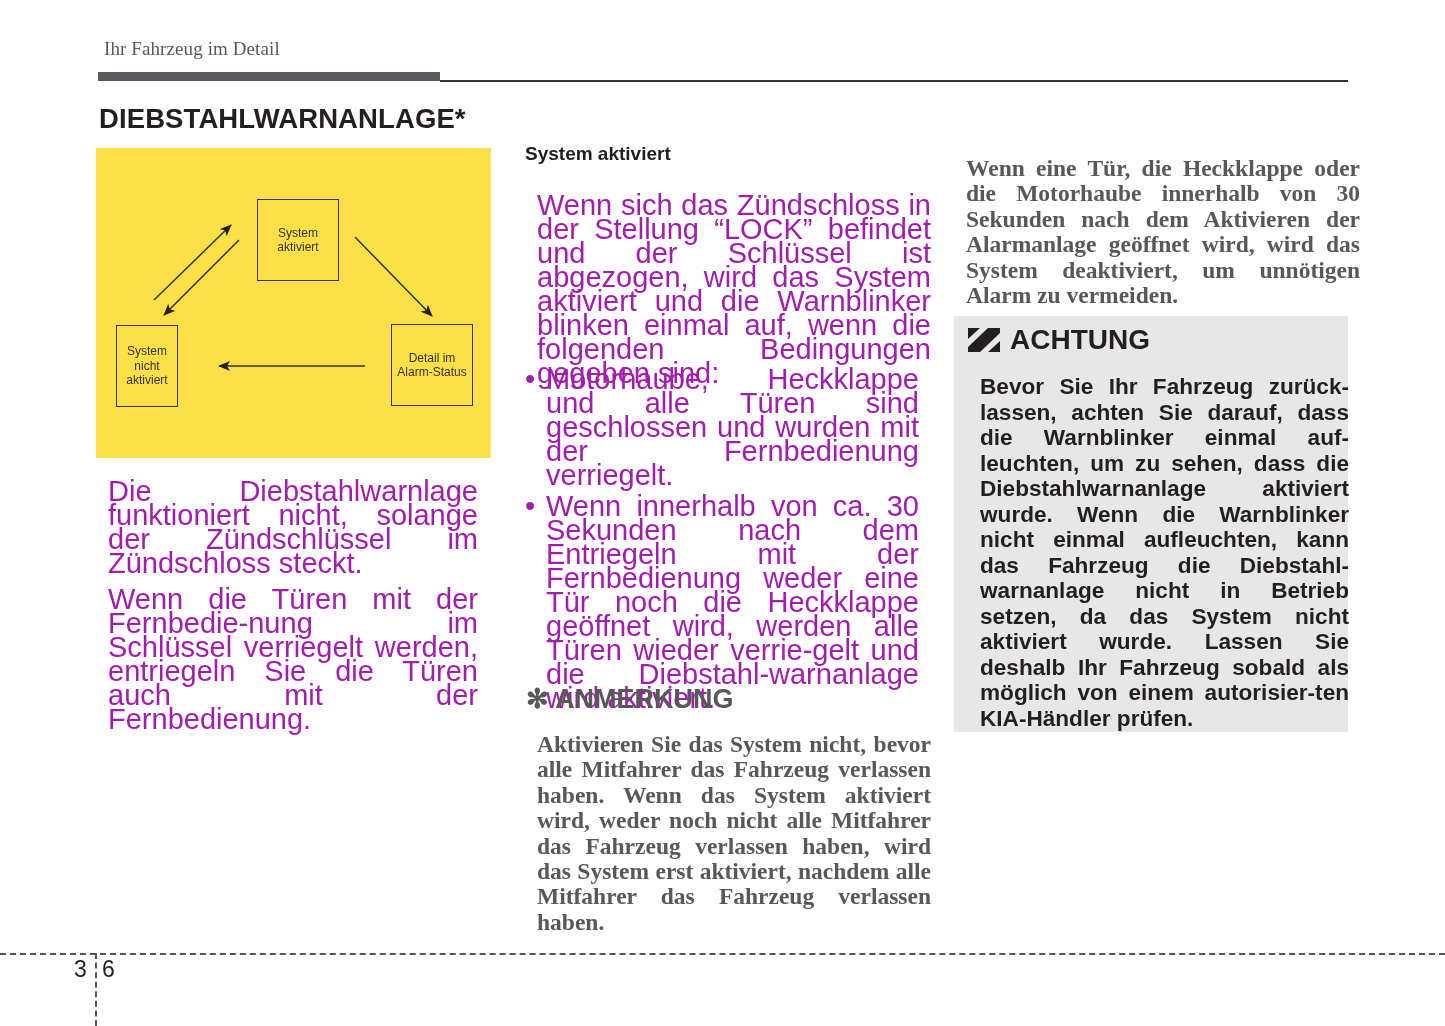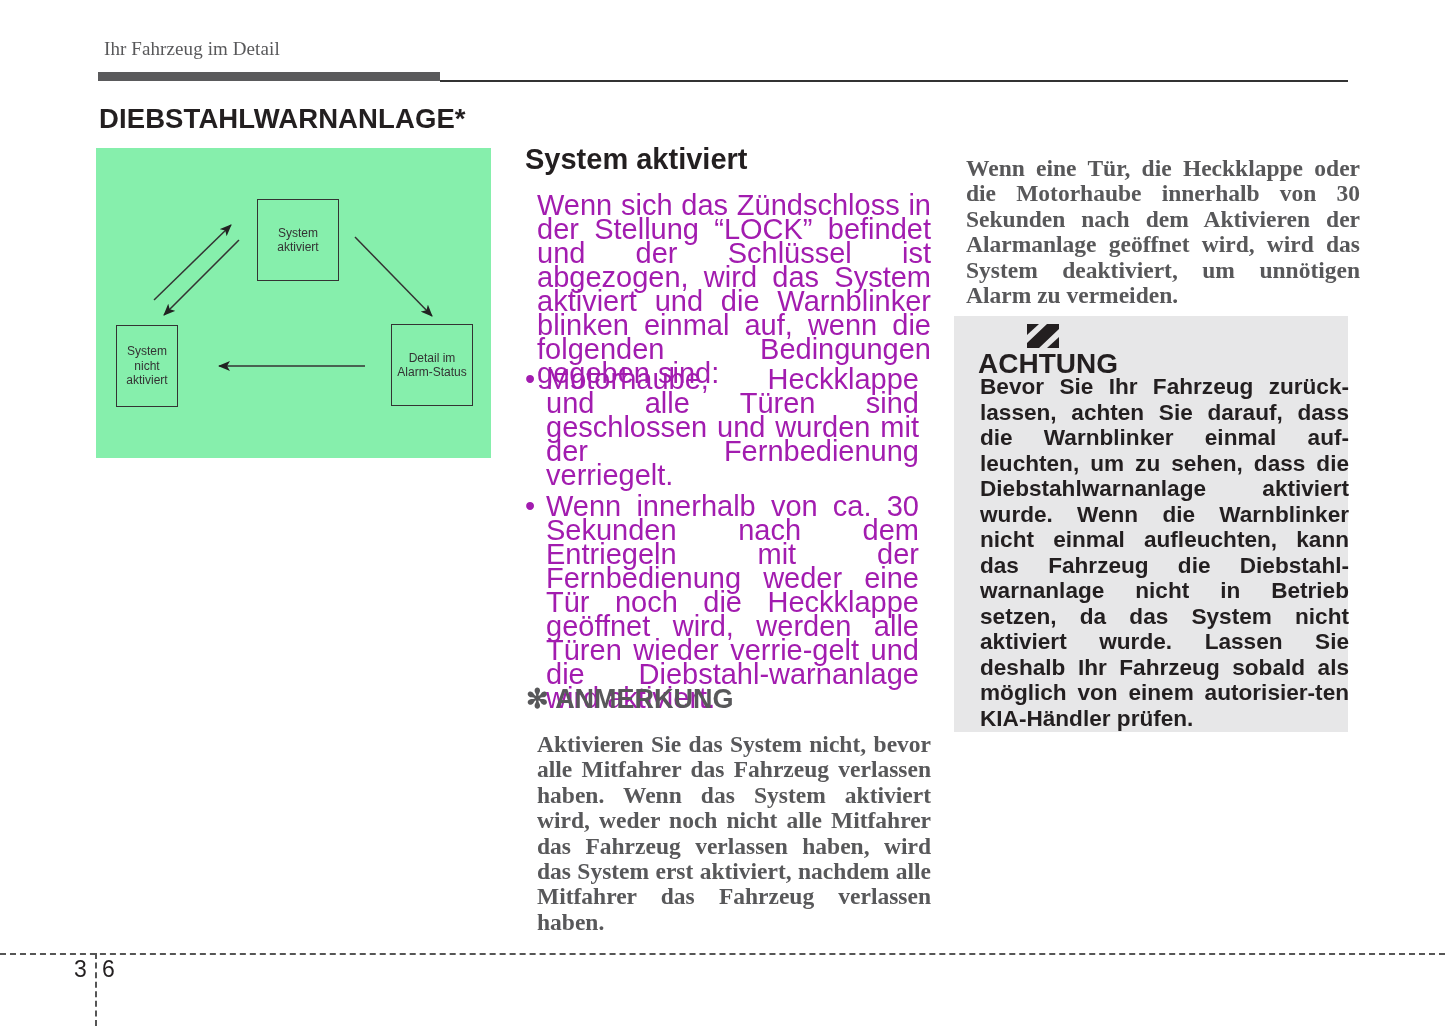--- a/index.html
+++ b/index.html
@@ -11,42 +11,42 @@
     .header-line { left: 440px; top: 80px; width: 908px; height: 2px; background: #333; }
 
     .section-title { left: 99px; top: 103px; font-family: "Liberation Sans", sans-serif; font-weight: bold; font-size: 27.5px; color: #231f20; white-space: nowrap; letter-spacing: 0.1px; }
 
     .sans { font-family: "Liberation Sans", sans-serif; font-size: 29px; line-height: 24px; text-align: justify; color: #a21caf; }
     .serifb { font-family: "Liberation Serif", serif; font-weight: bold; font-size: 23.5px; line-height: 25.4px; text-align: justify; color: #58585a; }
     .italicb { font-family: "Liberation Sans", sans-serif; font-weight: bold; font-size: 22.6px; line-height: 25.5px; text-align: justify; color: #231f20; }
     p { margin: 12px; }
 
     
-    .diagram { left: 96px; top: 148px; width: 395px; height: 310px; background: #86efac; }
+    .diagram { left: 96px; top: 148px; width: 395px; height: 310px; background: #fde047; }
     .diagram svg { position: absolute; left: 0; top: 0; }
     .dbox { position: absolute; border: 1.5px solid #333; box-sizing: border-box; display: flex; align-items: center; justify-content: center; text-align: center; font-family: "Liberation Sans", sans-serif; font-size: 12px; line-height: 14.5px; color: #333; }
 
     
     .col1-text { left: 96px; top: 467px; width: 394px; }
     .col1-text p + p { margin-top: 7px; }
 
     
-    .col2-heading { left: 525px; top: 143px; font-family: "Liberation Sans", sans-serif; font-weight: bold; font-size: 29px; white-space: nowrap; color: #231f20; }
+    .col2-heading { left: 525px; top: 143px; font-family: "Liberation Sans", sans-serif; font-weight: bold; font-size: 19px; white-space: nowrap; color: #231f20; }
     .col2-intro { left: 525px; top: 181px; width: 394px; }
     .bullets { left: 525px; top: 367px; width: 394px; margin: 0; padding: 0; list-style: none; }
     .bullets li { position: relative; padding-left: 21px; }
     .bullets li + li { margin-top: 7px; }
     .bullet-dot { position: absolute; left: 0; top: 0; }
     .note-heading { left: 526px; top: 683px; font-family: "Liberation Sans", sans-serif; font-weight: bold; font-size: 27px; color: #58585a; white-space: nowrap; }
     .note-text { left: 525px; top: 720px; width: 394px; }
 
     
     .col3-text { left: 954px; top: 144px; width: 394px; }
     .warning-box { left: 954px; top: 316px; width: 394px; height: 416px; background: #e7e7e8; }
-    .warning-heading { left: 968px; top: 324px; display: flex; align-items: center; flex-direction: column; }
+    .warning-heading { left: 968px; top: 324px; display: flex; align-items: center; }
     .warning-heading .wlabel { font-family: "Liberation Sans", sans-serif; font-weight: bold; font-size: 28px; color: #231f20; margin-left: 10px; }
     .warning-text { left: 968px; top: 362px; width: 369px; }
 
     
     .footer-dash { left: 0; top: 953px; width: 1445px; height: 0; border-top: 2px dashed #555; }
     .footer-vdash { left: 95px; top: 953px; width: 0; height: 73px; border-left: 2px dashed #555; }
     .page-chapter { left: 74px; top: 956px; font-family: "Liberation Sans", sans-serif; font-size: 23px; color: #231f20; }
     .page-num { left: 102px; top: 956px; font-family: "Liberation Sans", sans-serif; font-size: 23px; color: #231f20; }
   </style>
 </head>
@@ -79,20 +79,22 @@
   </div>
   <div class="dbox" style="left:20px; top:177px; width:62px; height:82px;">
     <div><span>System nicht</span><br><span>aktiviert</span></div>
   </div>
   <div class="dbox" style="left:295px; top:176px; width:82px; height:82px;">
     <div><span>Detail im</span><br><span>Alarm-Status</span></div>
   </div>
 </div>
 
 <div class="abs col1-text sans">
+  <p>Die Diebstahlwarnlage funktioniert nicht, solange der Zündschlüssel im Zündschloss steckt.</p>
+  <p>Wenn die Türen mit der Fernbedie-nung im Schlüssel verriegelt werden, entriegeln Sie die Türen auch mit der Fernbedienung.</p>
 </div>
 
 <h2 class="abs col2-heading" style="margin:0;">System aktiviert</h2>
 <p class="abs col2-intro sans">Wenn sich das Zündschloss in der Stellung “LOCK” befindet und der Schlüssel ist abgezogen, wird das System aktiviert und die Warnblinker blinken einmal auf, wenn die folgenden Bedingungen gegeben sind:</p>
 <ul class="abs bullets sans">
   <li>
     <span class="bullet-dot">•</span>
     <span>Motorhaube, Heckklappe und alle Türen sind geschlossen und wurden mit der Fernbedienung verriegelt.</span>
   </li>
   <li>

